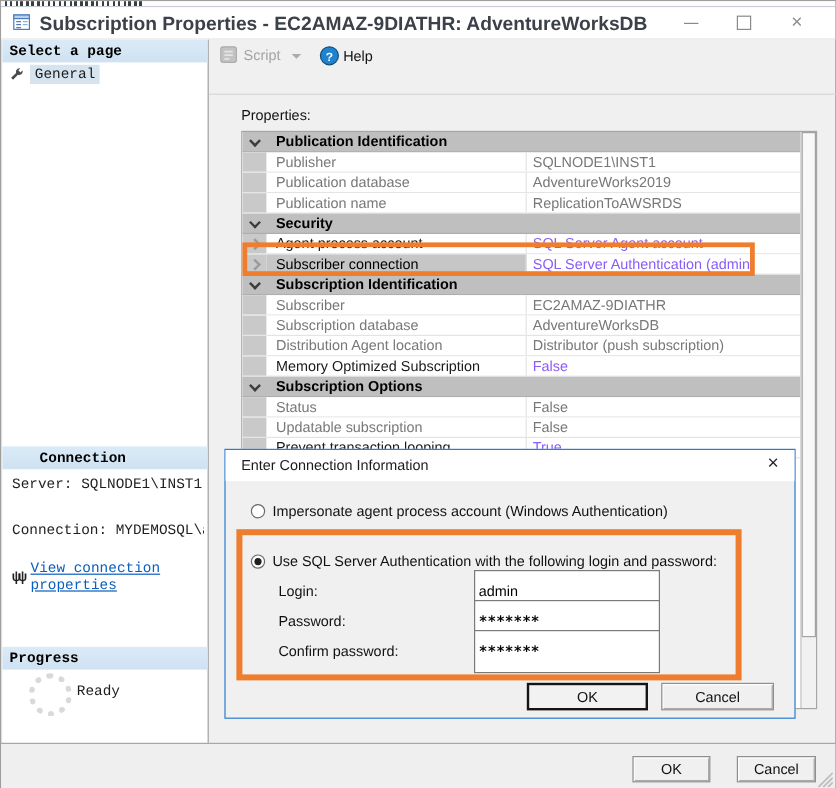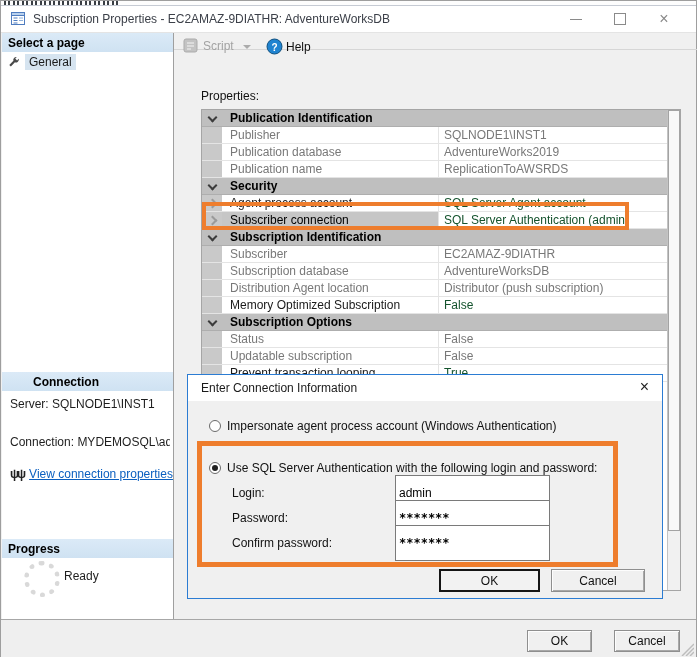--- a/index.html
+++ b/index.html
@@ -7,64 +7,64 @@
   .window{position:absolute;inset:0;background:#f0f0f0;border:1px solid #9e9e9e;box-sizing:border-box;}
 
   
   .top-sliver{position:absolute;left:0;top:0;width:100%;height:4px;background:#fdfdfd;border-bottom:1px solid #c6cbd4;}
   .sliver-marks{position:absolute;left:3px;top:0;width:115px;height:4px;
     background:repeating-linear-gradient(90deg,#3a3f44 0 2px,transparent 2px 4px,#3a3f44 4px 6px,transparent 6px 9px);}
 
   
   .titlebar{position:absolute;left:0;top:5px;width:100%;height:27px;background:#ffffff;border-bottom:1px solid #e4e4e4;box-sizing:border-box;}
   .app-icon{position:absolute;left:9px;top:5px;width:16px;height:16px;}
-  .title{position:absolute;left:32px;top:6px;color:#3c4049;font-size:12px;white-space:nowrap;}
+  .title{position:absolute;left:32px;top:6px;color:#3c4049;font-size:16px;white-space:nowrap;font-weight:bold;}
   .tb-btn{position:absolute;top:0;width:40px;height:26px;display:flex;align-items:center;justify-content:center;color:#8a8a8a;}
   .tb-btn.min{right:100px;} .tb-btn.max{right:56px;} .tb-btn.close{right:12px;font-size:16px;line-height:16px;}
   .min-glyph{width:12px;height:1px;background:#8a8a8a;display:block;}
   .max-glyph{width:10px;height:10px;border:1px solid #8a8a8a;display:block;}
 
   
-  .sidebar{position:absolute;left:1px;top:32px;width:172px;height:586px;background:#ffffff;border-right:1px solid #9f9f9f;box-sizing:border-box;}
+  .sidebar{position:absolute;left:1px;top:32px;width:172px;height:586px;background:#ffffff;border-right:1px solid #9f9f9f;box-sizing:border-box;font-family:Liberation Mono, monospace;}
   .side-header{position:absolute;left:0;width:171px;height:19px;background:linear-gradient(#dbeaf7,#cfe2f2);font-weight:bold;padding:3px 0 0 6px;box-sizing:border-box;color:#000;}
   .sh-select{top:0;} .sh-conn{top:339px;padding-left:31px;} .sh-prog{top:506px;}
   .page-item{position:absolute;left:0;top:20px;width:171px;height:18px;display:flex;align-items:center;}
   .wrench{width:14px;height:14px;margin-left:5px;flex:none;}
   .page-label{margin-left:4px;background:#d6e4f0;padding:1px 4px;}
   .side-text{position:absolute;left:8px;white-space:nowrap;overflow:hidden;width:160px;color:#1e1e1e;}
   .server{top:364px;} .connline{top:402px;}
   .link-row{position:absolute;left:8px;top:434px;display:flex;align-items:center;}
   .vcp-icon{font-size:12px;font-weight:bold;letter-spacing:-2px;color:#222;margin-right:5px;}
   .vcp-link{color:#0b5fbf;text-decoration:underline;cursor:pointer;}
   .spinner{position:absolute;left:22px;top:528px;width:26px;height:26px;border:5px dotted #d9d9d9;border-radius:50%;}
   .ready{position:absolute;left:62px;top:536px;color:#1e1e1e;}
 
   
-  .toolbar{position:absolute;left:173px;top:32px;width:524px;height:17px;border-bottom:1px solid #d6d6d6;box-sizing:border-box;}
+  .toolbar{position:absolute;left:173px;top:32px;width:524px;height:46px;border-bottom:1px solid #d6d6d6;box-sizing:border-box;}
   .script-btn{position:absolute;left:9px;top:5px;display:flex;align-items:center;color:#a3a3a3;}
   .script-icon{width:15px;height:15px;margin-right:5px;}
   .caret{width:0;height:0;border-left:4px solid transparent;border-right:4px solid transparent;border-top:4px solid #ababab;margin-left:9px;margin-top:2px;}
   .help-btn{position:absolute;left:92px;top:5px;display:flex;align-items:center;color:#111;}
   .help-icon{width:17px;height:17px;margin-right:3px;}
 
   
   .props-label{position:absolute;left:200px;top:88px;color:#111;}
   .grid{position:absolute;left:200px;top:108px;width:480px;height:482px;background:#fff;border:1px solid #a5a5a5;box-sizing:border-box;}
   .grid-rows{position:absolute;left:0;top:0;right:13px;bottom:0;overflow:hidden;}
   .ghead,.grow{display:flex;height:17px;box-sizing:border-box;align-items:stretch;line-height:15px;}
   .ghead{background:#bfbfbf;border-bottom:1px solid #aeaeae;font-weight:bold;color:#000;}
   .grow{background:#fff;border-bottom:1px solid #e4e4e4;}
   .gut{width:20px;flex:none;background:#c9c9c9;display:flex;align-items:center;justify-content:center;}
   .ghead .gut{background:transparent;}
   .chev{display:inline-block;width:5px;height:5px;border:solid #3c3c3c;}
   .chev.down{border-width:0 0 2px 2px;transform:rotate(-45deg);margin-top:-2px;}
   .chev.right{border-color:#9a9a9a;border-width:2px 2px 0 0;transform:rotate(45deg);}
   .gtitle{padding-left:8px;align-self:center;}
   .gname{width:208px;flex:none;padding:1px 0 0 8px;border-right:1px solid #e4e4e4;white-space:nowrap;overflow:hidden;color:#1a1a1a;}
-  .gval{flex:1;padding:1px 0 0 5px;white-space:nowrap;overflow:hidden;color:#14532d;}
+  .gval{flex:1;padding:1px 0 0 5px;white-space:nowrap;overflow:hidden;color:#8b5cf6;}
   .grow.gray .gname,.grow.gray .gval{color:#787878;}
   .grow.sel .gname{background:#c6c6c6;color:#000;}
   .vscroll{position:absolute;right:0;top:0;bottom:0;width:13px;background:#f1f1f1;border-left:1px solid #c3c3c3;box-sizing:border-box;}
   .vthumb{position:absolute;left:0;right:0;top:0;height:421px;background:#f8f8f8;border:1px solid #a3a3a3;box-sizing:border-box;}
 
   
   .anno{position:absolute;border:4px solid #ee7d2d;box-sizing:border-box;pointer-events:none;}
   .anno1{left:201px;top:201px;width:427px;height:28px;z-index:6;}
   .anno2{left:9px;top:66px;width:421px;height:126px;border-width:5px;z-index:3;}
 

